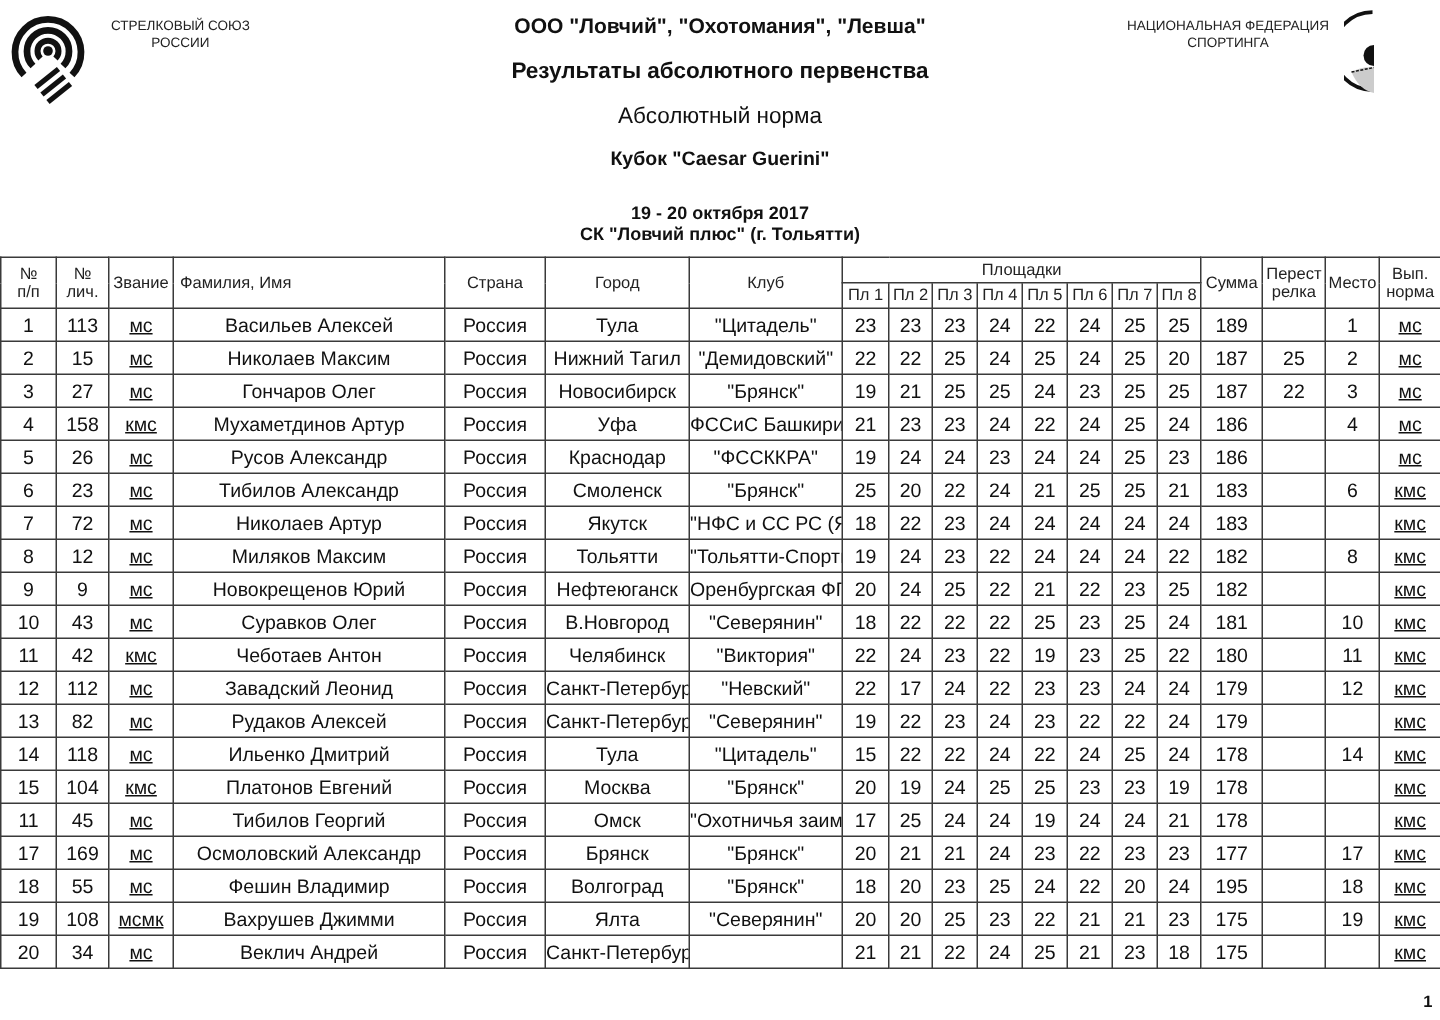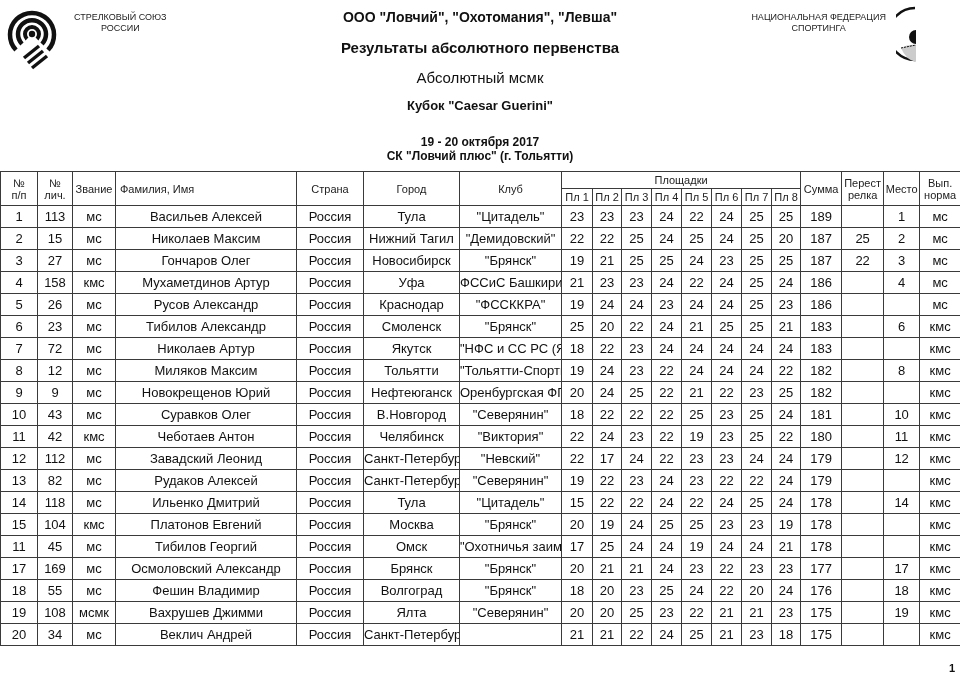--- a/index.html
+++ b/index.html
@@ -21,21 +21,21 @@
   table.results { position: absolute; left: 0; top: 171px; border-collapse: collapse;
                   table-layout: fixed; width: 960px; }
   table.results th, table.results td {
     border: 1px solid #3a3a3a; padding: 0; text-align: center; vertical-align: middle;
     overflow: hidden; white-space: nowrap;
   }
   table.results th { font-weight: normal; font-size: 11px; line-height: 12px; color: #222; }
   th.hdr-tall { height: 16px; }
   th.sub { font-size: 11px; height: 16px; }
   table.results td { height: 21px; font-size: 13px; }
-  td.small { font-size: 11px; }
+  td.small { font-size: 11px; text-decoration: underline; }
   td.rank { font-size: 11px; }
   td.name { text-align: left; padding-left: 4px; font-size: 12px; }
   td.country, td.city, td.club { font-size: 11px; }
   td.num { font-size: 13px; }
   .page-num { right: 5px; top: 662px; font-size: 11px; font-weight: bold; }
 </style>
 </head>
 <body>
 
 <div class="abs logo-left">
@@ -63,21 +63,21 @@
   <svg width="20" height="62" viewBox="0 0 20 62">
     <path d="M19 10 A26 26 0 0 0 19 62" fill="none" stroke="#111" stroke-width="2.5" transform="translate(0,-6)"></path>
     <path d="M20 26 A7 7 0 0 0 20 40 Z" fill="#111"></path>
     <path d="M5 44 Q12 40 20 41 L20 58 Q10 56 5 44 Z" fill="#ccc"></path>
     <line x1="5" y1="44" x2="20" y2="41" stroke="#111" stroke-width="1" stroke-dasharray="2,1"></line>
   </svg>
 </div>
 
 <div class="abs title t1">ООО "Ловчий", "Охотомания", "Левша"</div>
 <div class="abs title t2">Результаты абсолютного первенства</div>
-<div class="abs title t3">Абсолютный мсмк</div>
+<div class="abs title t3">Абсолютный норма</div>
 <div class="abs title t4">Кубок "Caesar Guerini"</div>
 <div class="abs title t5">19 - 20 октября 2017</div>
 <div class="abs title t6">СК "Ловчий плюс" (г. Тольятти)</div>
 
 <table class="results">
   <colgroup>
     <col style="width:37px">
       <col style="width:35px">
       <col style="width:43px">
       <col style="width:181px">
@@ -502,21 +502,21 @@
         <td class="city">Волгоград</td>
         <td class="club">"Брянск"</td>
         <td class="num">18</td>
         <td class="num">20</td>
         <td class="num">23</td>
         <td class="num">25</td>
         <td class="num">24</td>
         <td class="num">22</td>
         <td class="num">20</td>
         <td class="num">24</td>
-        <td class="num">176</td>
+        <td class="num">195</td>
         <td class="num"></td>
         <td class="num">18</td>
         <td class="small">кмс</td>
       </tr>
       <tr>
         <td class="rank">19</td>
         <td class="num">108</td>
         <td class="small">мсмк</td>
         <td class="name">Вахрушев Джимми</td>
         <td class="country">Россия</td>

